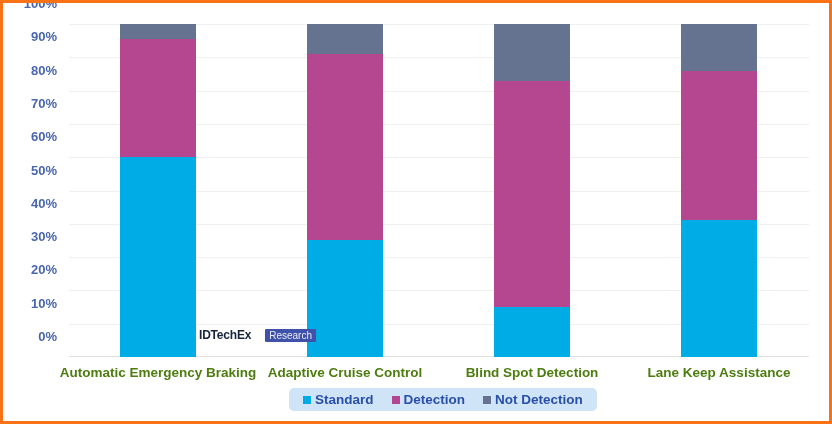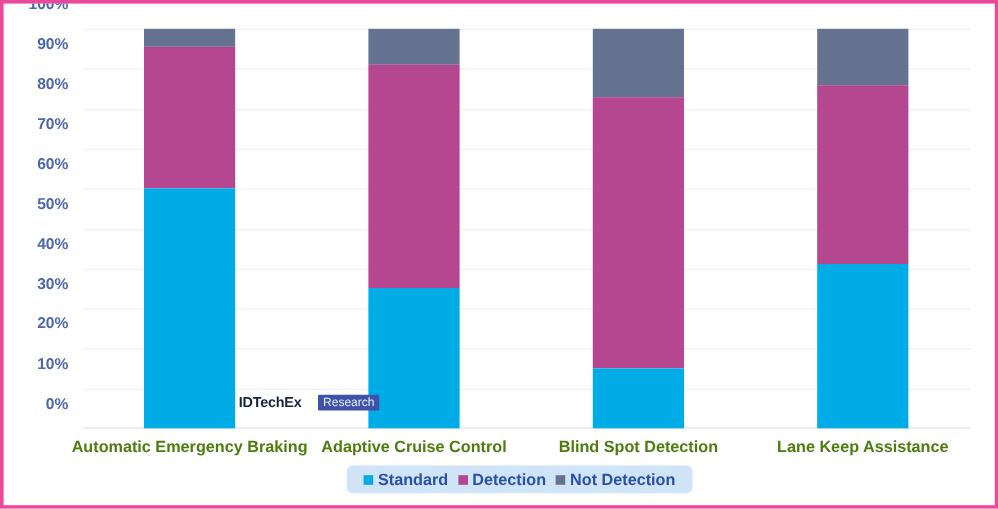--- a/index.html
+++ b/index.html
@@ -9,21 +9,21 @@
   }
   body {
     font-family: "Liberation Sans", sans-serif;
   }
   #screen {
     position: relative;
     width: 832px;
     height: 424px;
     box-sizing: border-box;
     background: #ffffff;
-    border: 3px solid #ec4899;
+    border: 3px solid #f97316;
     overflow: hidden;
   }
   
   #plot {
     position: absolute;
     left: 66px;
     top: 21px;
     width: 740px;
     height: 333px;
   }
@@ -73,21 +73,21 @@
     color: #4d7c0f;
     white-space: nowrap;
   }
   
   #legend {
     position: absolute;
     left: 286px;
     top: 385px;
     display: flex;
     align-items: center;
-    gap: 8px;
+    gap: 18px;
     background: #cfe4f7;
     border-radius: 5px;
     padding: 4px 14px;
   }
   .legend-item {
     display: flex;
     align-items: center;
     gap: 4px;
     font-size: 13.5px;
     font-weight: bold;

